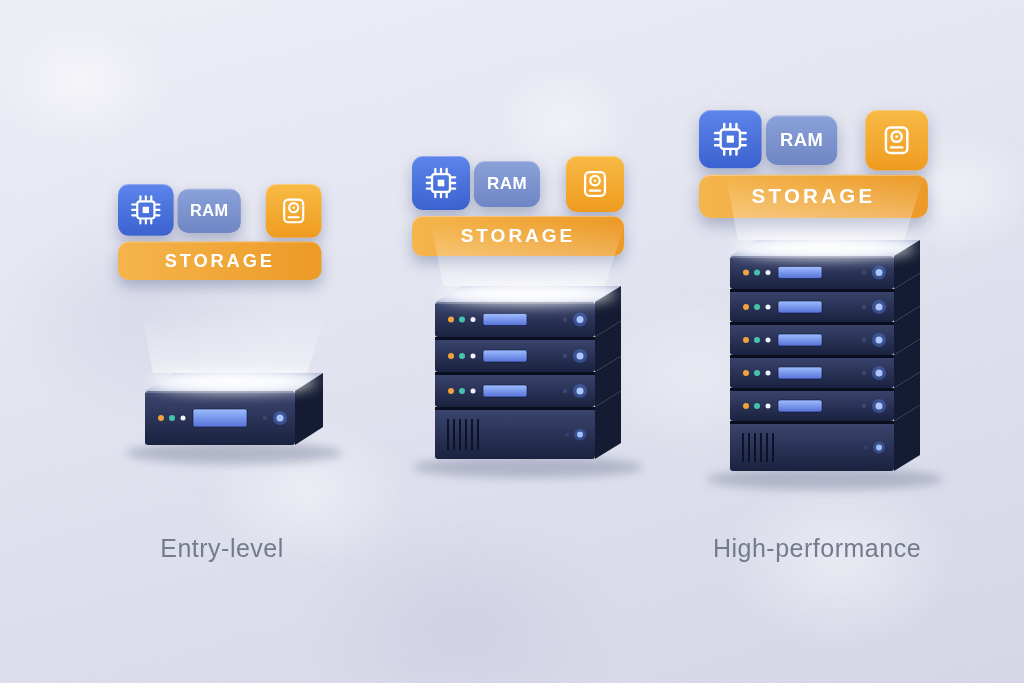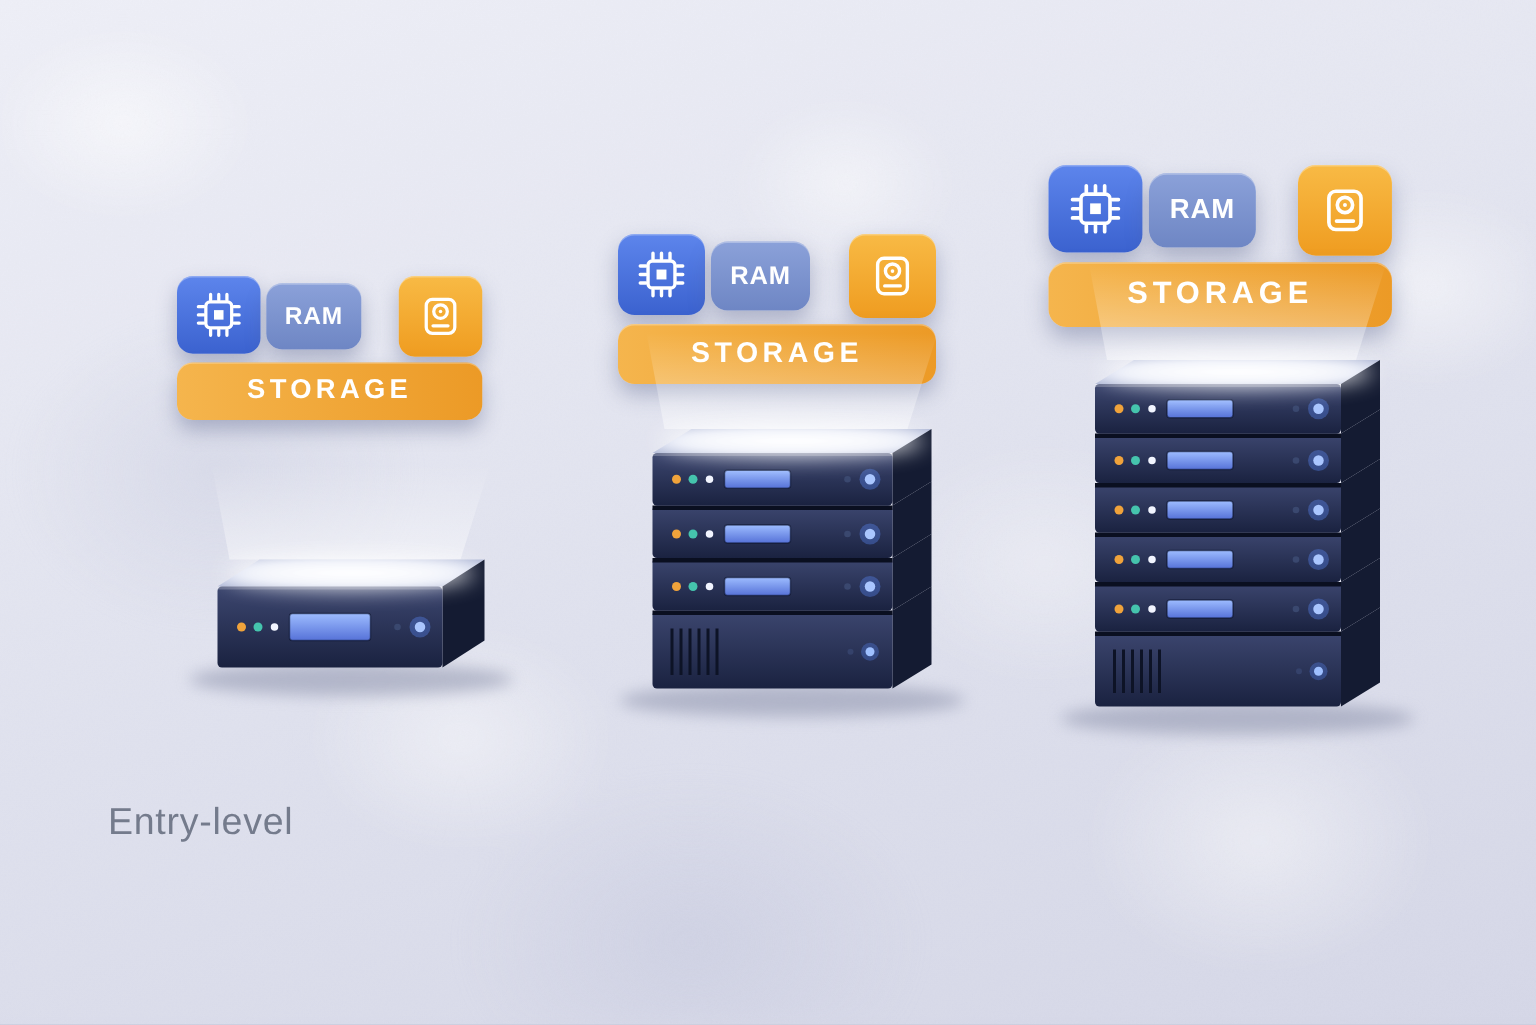--- a/index.html
+++ b/index.html
@@ -42,21 +42,21 @@
   .badge.storage-bar{left:0;top:60px;width:212px;height:40px;font-size:19px;letter-spacing:3px;
     background:linear-gradient(90deg,#f5b54d,#ec9a26);}
 
   
   svg.stack{position:absolute;overflow:visible;}
   .tier-0 svg.stack{left:23px;top:345px;width:260px;height:130px;}
   .tier-1 svg.stack{left:23px;top:270px;width:260px;height:210px;}
   .tier-2 svg.stack{left:23px;top:222px;width:262px;height:255px;}
 
   .caption{
-    position:absolute;left:0;right:0;top:530px;text-align:left;
+    position:absolute;left:0;right:0;top:530px;text-align:center;
     font-size:25px;letter-spacing:.5px;color:#747b8c;font-weight:500;
   }
 </style>
 </head>
 <body>
 
 <div class="scene">
   <div class="bokeh"></div>
   <svg class="texture">
     <filter id="noise">
@@ -358,14 +358,15 @@
         <rect x="40" y="30" width="164" height="2" fill="rgba(255,255,255,.22)"></rect>
         <circle cx="56" cy="46.5" r="3" fill="#f0a33b"></circle>
         <circle cx="67" cy="46.5" r="3" fill="#45c4ad"></circle>
         <circle cx="78" cy="46.5" r="2.5" fill="#f2f5ff"></circle>
         <rect x="88" y="40.5" width="44" height="12" rx="2" fill="url(#sg2s)" stroke="rgba(10,16,40,.55)" stroke-width="1"></rect>
         <circle cx="189" cy="46.5" r="7" fill="#5b8cff" opacity="0.35"></circle>
         <circle cx="189" cy="46.5" r="3.5" fill="#aac6ff"></circle>
         <circle cx="174" cy="46.5" r="2.2" fill="#3a486f"></circle>
         <ellipse cx="135" cy="22" rx="90.2" ry="10" fill="#ffffff" opacity="0.9" filter="url(#sf2g)"></ellipse>
       </svg>
+    <div class="caption">High-performance</div>
   </section>
 </div>
 
 </body></html>

